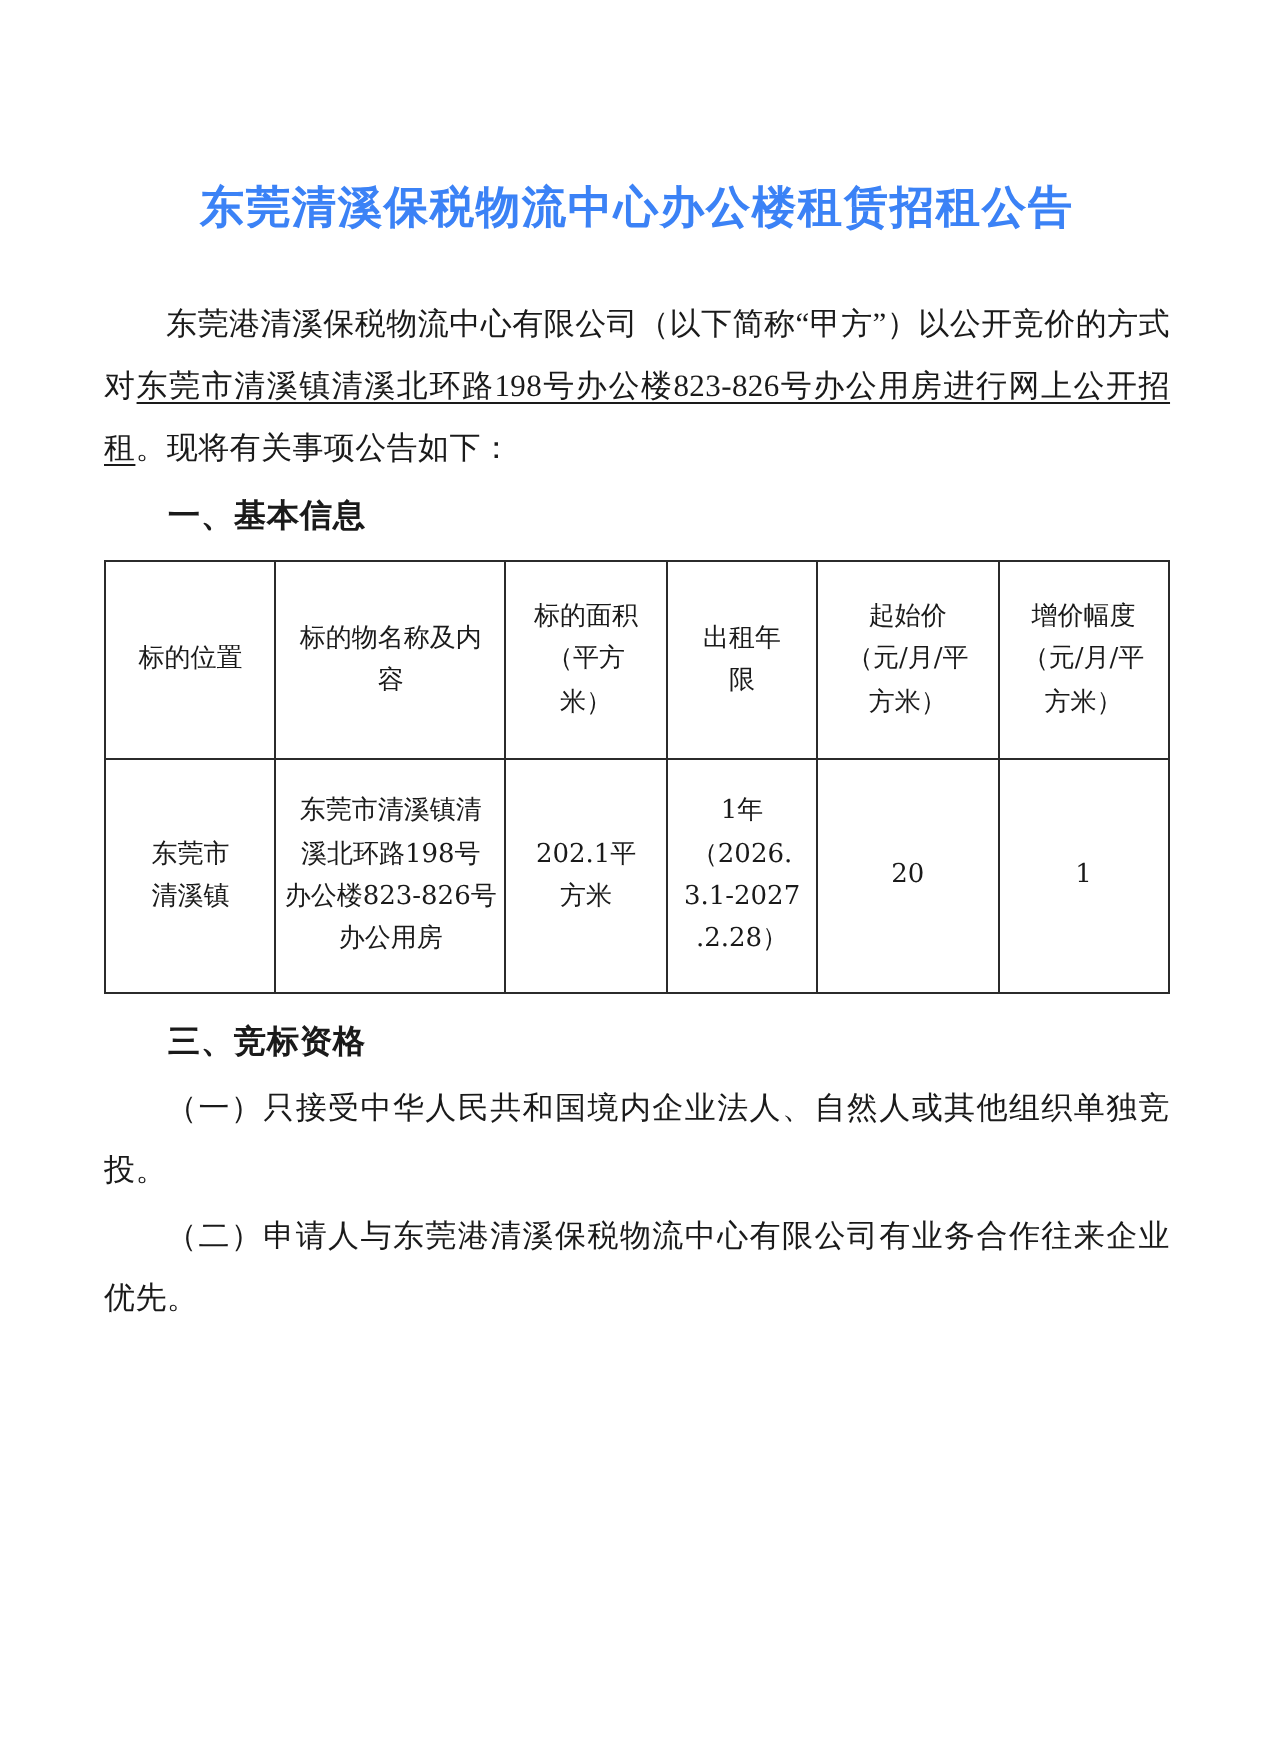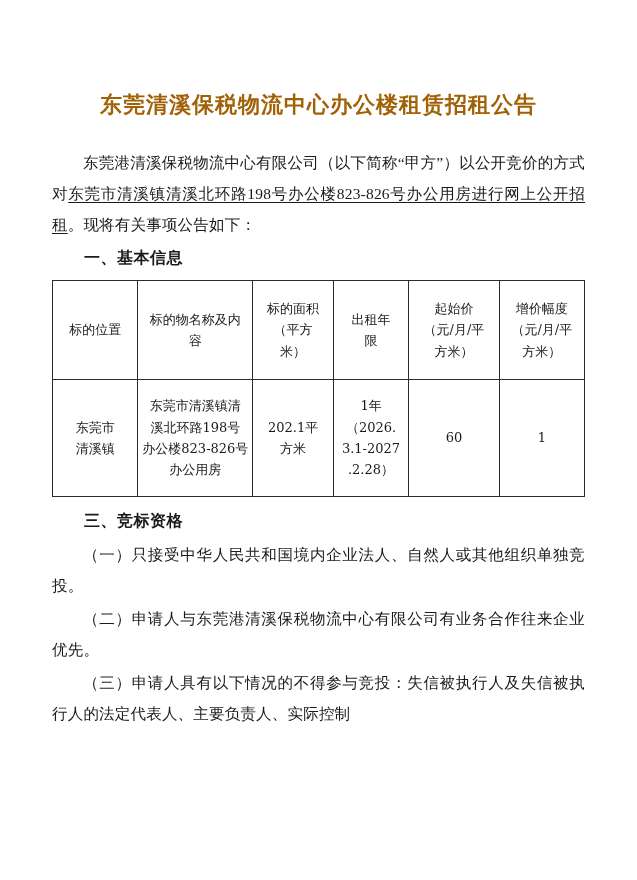--- a/index.html
+++ b/index.html
@@ -22,21 +22,21 @@
     padding: 70px 52px 0 52px;
   }
   .doc-title {
     font-size: 22px;
     font-weight: bold;
     line-height: 1.5;
     text-align: center;
     letter-spacing: 1px;
     margin: 18px 0 26px 0;
     padding: 0 22px;
-    color: #a16207;
+    color: #3b82f6;
   }
   .para {
     font-size: 15.5px;
     line-height: 2.0;
     text-align: justify;
     text-justify: inter-ideograph;
     margin: 0 0 2px 0;
     letter-spacing: 0.2px;
   }
   .indent2 {
@@ -142,28 +142,27 @@
           <span class="cellline">202.1平</span>
           <span class="cellline">方米</span>
         </td>
         <td>
           <span class="cellline">1年</span>
           <span class="cellline">（2026.</span>
           <span class="cellline">3.1-2027</span>
           <span class="cellline">.2.28）</span>
         </td>
         <td>
-          <span class="cellline">60</span>
+          <span class="cellline">20</span>
         </td>
         <td>
           <span class="cellline">1</span>
         </td>
       </tr>
     </tbody>
   </table>
 
 
   <div class="section-head">三、竞标资格</div>
   <p class="para indent2">（一）只接受中华人民共和国境内企业法人、自然人或其他组织单独竞投。</p>
   <p class="para indent2">（二）申请人与东莞港清溪保税物流中心有限公司有业务合作往来企业优先。</p>
-  <p class="para indent2">（三）申请人具有以下情况的不得参与竞投：失信被执行人及失信被执行人的法定代表人、主要负责人、实际控制</p>
 
 </div>
 
 </body></html>

